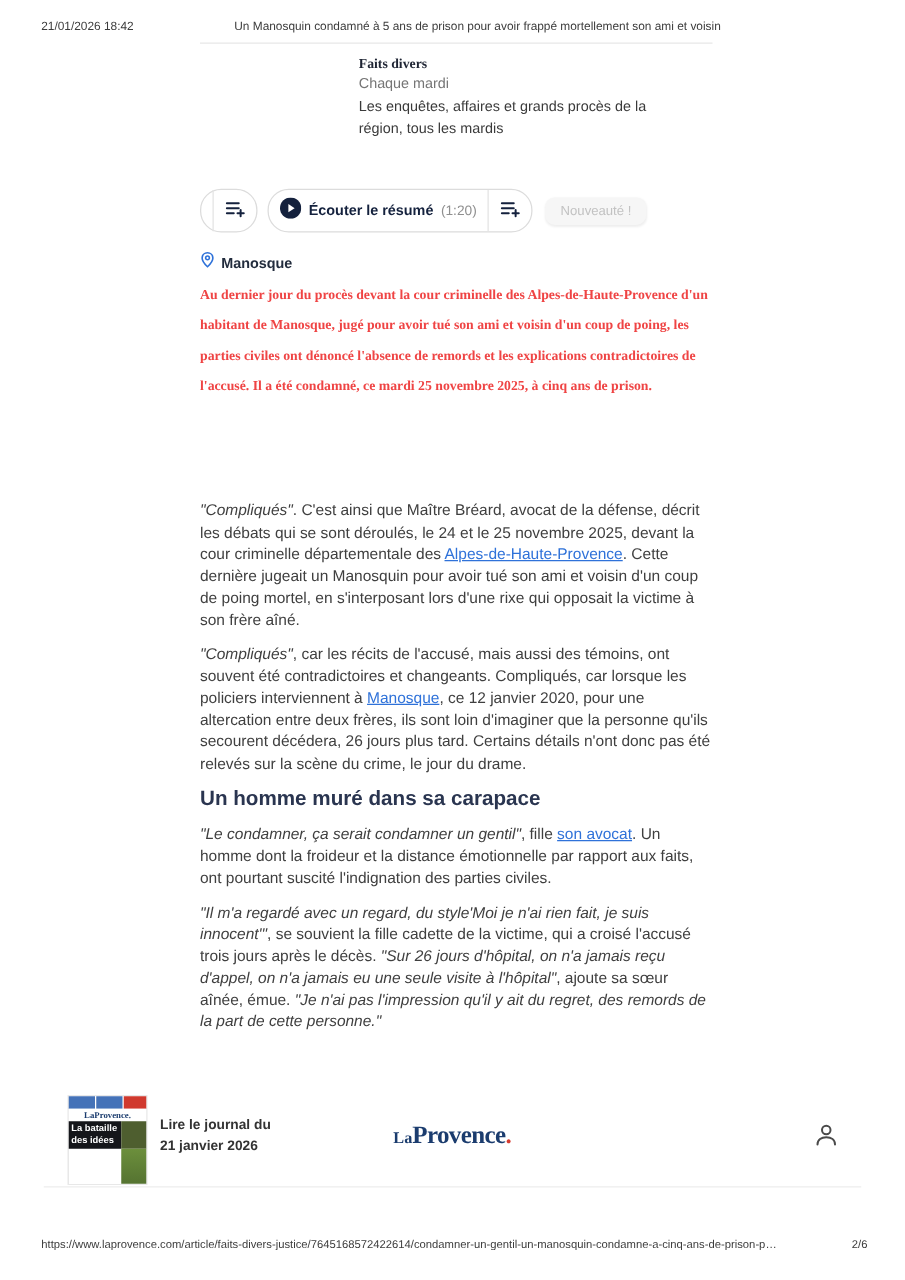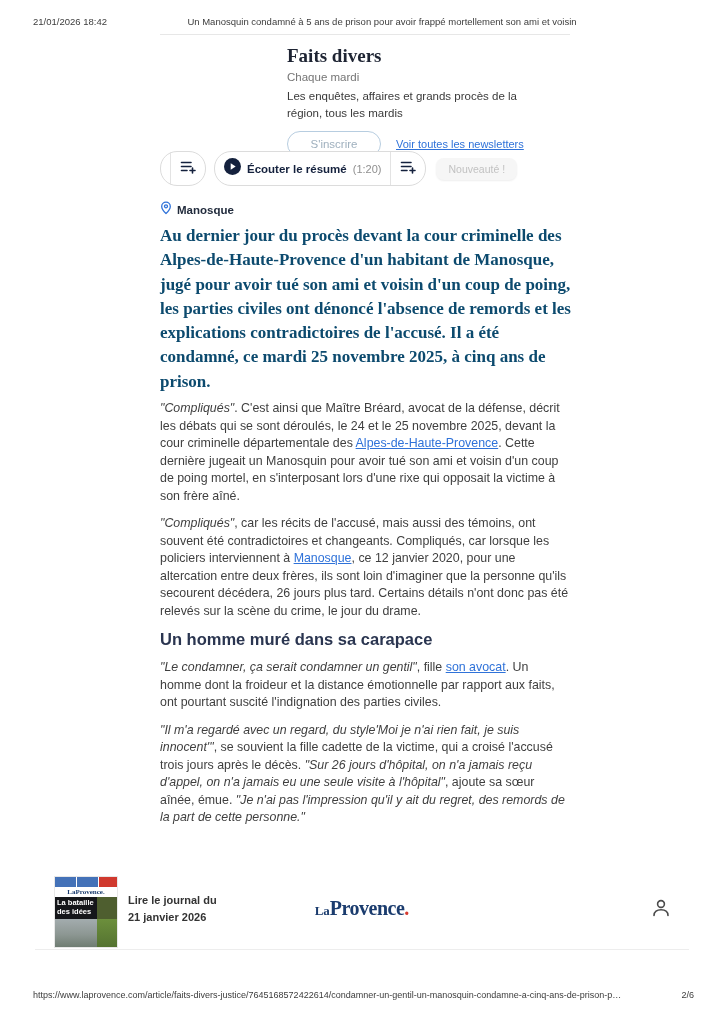--- a/index.html
+++ b/index.html
@@ -8,21 +8,21 @@
 
   
   .ph-date{position:absolute;left:33px;top:16px;font-size:9.5px;color:#3c3c3c;}
   .ph-title{position:absolute;left:120px;right:80px;top:16px;text-align:center;font-size:9.5px;color:#3c3c3c;white-space:nowrap;}
   .hairline-top{position:absolute;left:160px;width:410px;top:34px;height:1px;background:#e7e7e7;}
   .pf-url{position:absolute;left:33px;top:990px;font-size:9px;color:#3c3c3c;max-width:630px;white-space:nowrap;overflow:hidden;}
   .pf-page{position:absolute;right:30px;top:990px;font-size:9px;color:#3c3c3c;}
 
   
   .newsletter{position:absolute;left:287px;top:45px;width:280px;}
-  .nl-title{font-family:"Liberation Serif",serif;font-weight:bold;font-size:19px;color:#1e2433;}
+  .nl-title{font-family:"Liberation Serif",serif;font-weight:bold;font-size:11px;color:#1e2433;}
   .nl-freq{margin-top:4px;font-size:11.5px;color:#757575;}
   .nl-desc{margin-top:5px;font-size:11.5px;line-height:17px;color:#3a3a3a;width:268px;}
   .nl-row{margin-top:9px;display:flex;align-items:center;}
   .nl-btn{width:94px;height:26px;border:1px solid #b7cde0;border-radius:14px;background:#fff;
           color:#9fb0be;font-size:11.5px;font-family:"Liberation Sans",sans-serif;}
   .nl-link{margin-left:15px;font-size:11px;color:#2f72d9;text-decoration:underline;}
 
   
   .audio-row{position:absolute;left:160px;top:151px;display:flex;align-items:center;gap:8px;}
   .audio-btn{display:flex;align-items:center;height:33px;border:1px solid #dcdcdc;border-radius:17px;background:#fff;padding:0 0 0 9px;}
@@ -33,39 +33,39 @@
   .audio-add{display:flex;align-items:center;justify-content:center;width:34px;height:33px;background:transparent;border:none;}
   .badge-new{margin-left:2px;background:#f6f6f6;color:#c2c2c2;font-size:10.5px;padding:5px 12px;border-radius:8px;
              box-shadow:0 1px 2px rgba(0,0,0,0.07);}
 
   
   .location{position:absolute;left:160px;top:201px;display:flex;align-items:center;gap:5px;}
   .loc-label{font-size:11.5px;font-weight:bold;color:#222c3d;}
 
   
   .chapo{position:absolute;left:160px;top:224px;width:414px;font-family:"Liberation Serif",serif;
-         font-weight:bold;font-size:17px;line-height:24.3px;color:#0c4a6e;}
+         font-weight:bold;font-size:11px;line-height:24.3px;color:#ef4444;}
 
   
   .article-body{position:absolute;left:160px;top:400px;width:412px;height:462px;overflow:hidden;}
   .body-p{margin:0 0 10px 0;font-size:12.4px;line-height:17.5px;color:#3f3f3f;}
   .it{font-style:italic;}
   .lnk{color:#2f72d9;cursor:pointer;}
   .section-heading{margin:8px 0 10px 0;font-size:16.5px;font-weight:bold;color:#2a3550;}
 
   
   .cover{position:absolute;left:55px;top:877px;width:62px;height:70px;display:flex;flex-direction:column;box-shadow:0 0 0 1px #e8e8e8;}
   .cover-top{height:10px;display:flex;gap:1px;}
   .ct-a{flex:1;background:#4472b8;}
   .ct-b{flex:1;background:#4472b8;}
   .ct-c{width:18px;background:#d0392e;}
   .cover-mast{height:10px;background:#fff;text-align:center;font-family:"Liberation Serif",serif;
               font-weight:bold;font-size:7px;line-height:10px;color:#1b3c6e;}
   .cover-main{flex:1;display:flex;}
-  .cover-left{width:42px;display:flex;flex-direction:column;}
+  .cover-left{width:42px;display:flex;flex-direction:row;}
   .cover-band{background:#15161a;color:#fff;font-weight:bold;font-size:7.5px;line-height:8.5px;padding:2px 2px;height:18px;}
   .cover-photo{flex:1;background:linear-gradient(180deg,#a3acae 0%,#8d9793 55%,#6f7d72 100%);}
   .cover-right{width:20px;display:flex;flex-direction:column;}
   .cr-top{height:22px;background:#4e5e2f;}
   .cr-photo{flex:1;background:linear-gradient(180deg,#6c8f3c,#557331);}
   .journal-label{position:absolute;left:128px;top:892px;font-size:11px;font-weight:bold;color:#333;line-height:17px;}
   .logo{position:absolute;left:50%;top:897px;transform:translateX(-50%);white-space:nowrap;
         font-family:"Liberation Serif",serif;font-weight:bold;color:#1b3c6e;cursor:pointer;}
   .logo-la{font-size:13px;}
   .logo-name{font-size:20px;letter-spacing:-0.5px;}
@@ -79,24 +79,20 @@
 <div class="page">
 
   <div class="ph-date">21/01/2026 18:42</div>
   <div class="ph-title">Un Manosquin condamné à 5 ans de prison pour avoir frappé mortellement son ami et voisin</div>
   <div class="hairline-top"></div>
 
   <div class="newsletter">
     <div class="nl-title">Faits divers</div>
     <div class="nl-freq">Chaque mardi</div>
     <div class="nl-desc">Les enquêtes, affaires et grands procès de la région, tous les mardis</div>
-    <div class="nl-row">
-      <button class="nl-btn">S'inscrire</button>
-      <a class="nl-link" href="#">Voir toutes les newsletters</a>
-    </div>
   </div>
 
   <div class="audio-row">
     <div class="audio-btn">
       <span class="audio-div"></span>
       <button class="audio-add">
         <span>
           <svg width="16" height="16" viewBox="0 0 16 16" fill="none" stroke="#14213d" stroke-width="1.6" stroke-linecap="round">
               <path d="M1.5 3.5h9.5M1.5 7.5h9.5M1.5 11.5h5.5M12.5 9v5M10 11.5h5"></path>
             </svg>

